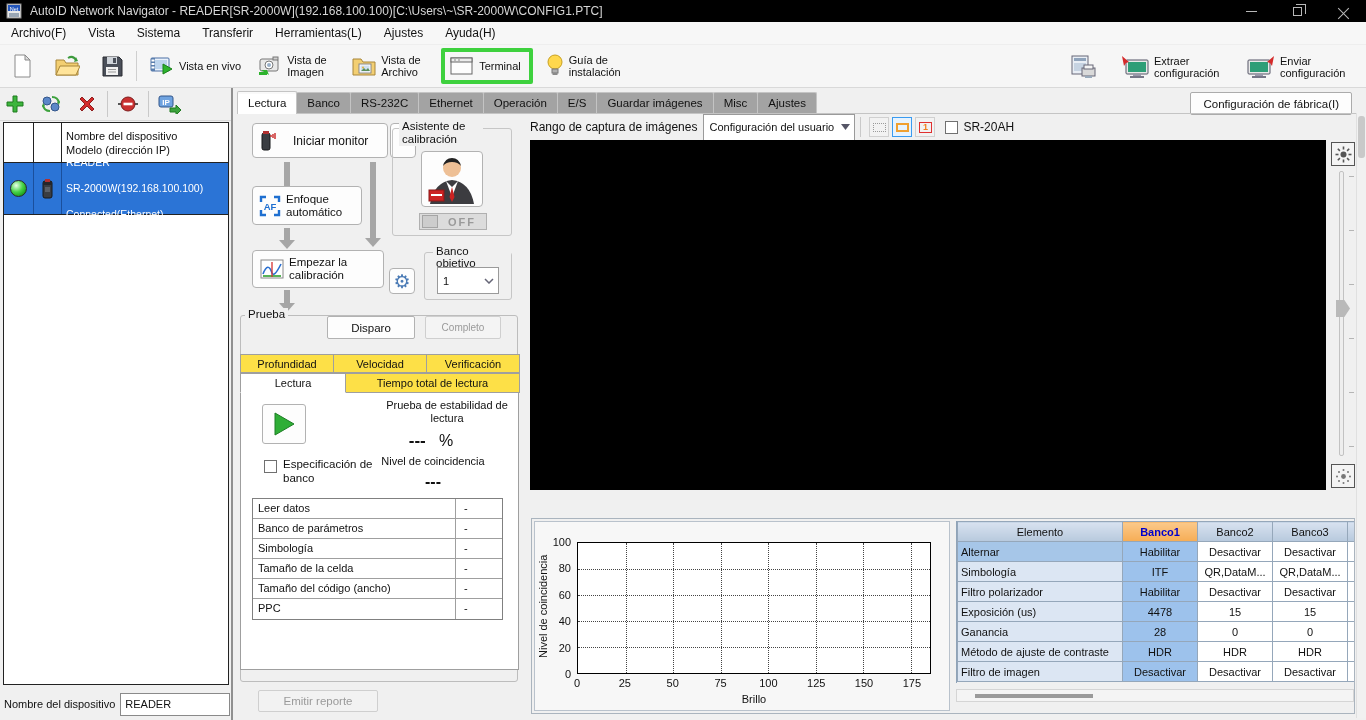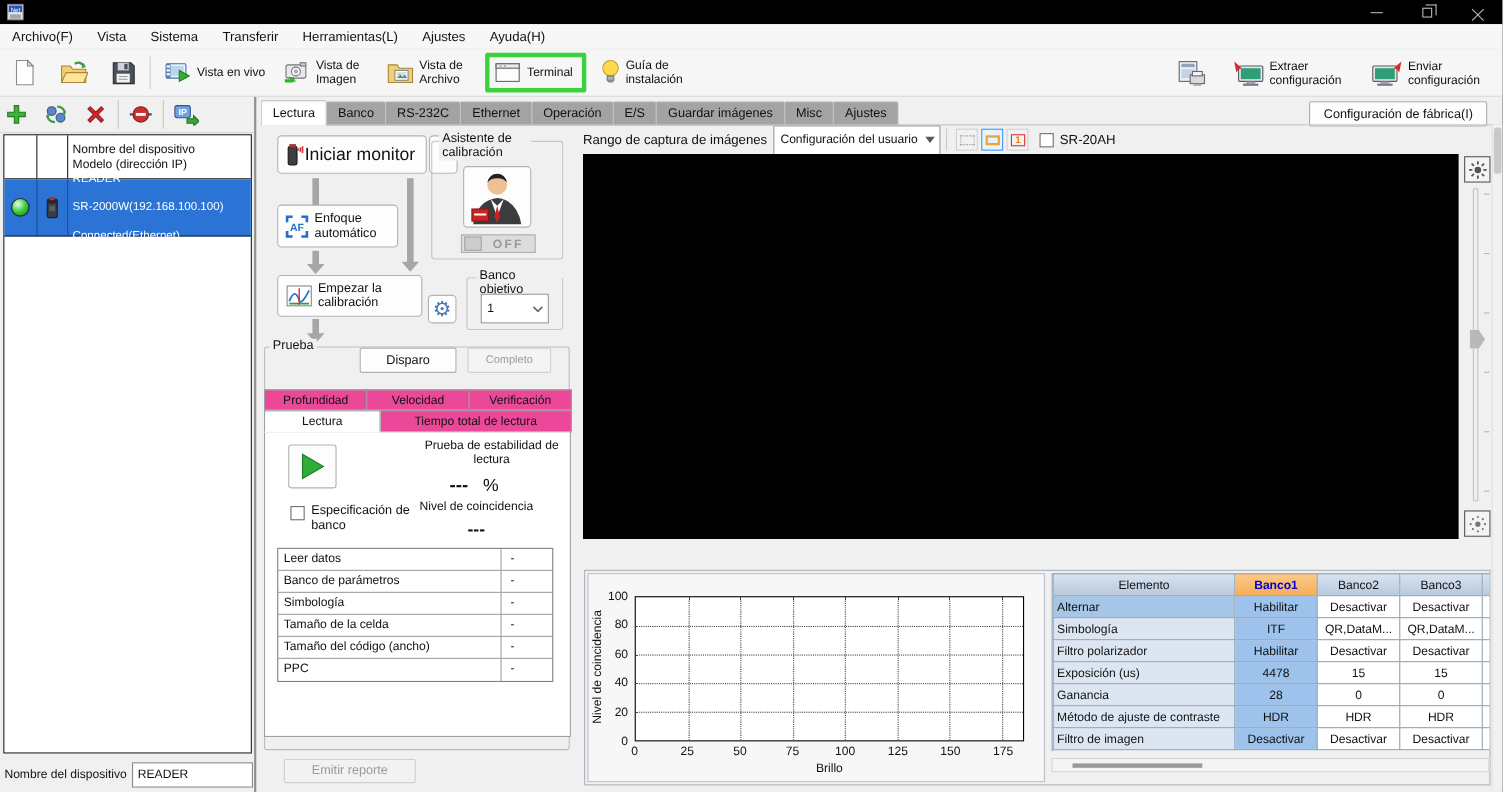--- a/index.html
+++ b/index.html
@@ -57,21 +57,21 @@
   
   .btn { background:#fdfdfd; border:1px solid #b2b2b2; border-radius:4px; display:flex; align-items:center; }
   .group { position:absolute; border:1px solid #c6c6c6; border-radius:3px; }
   .group > .legend { position:absolute; top:-8px; left:8px; background:#f0f0f0; padding:0 3px; font-size:11.5px; }
   .farrow { position:absolute; }
   .farrow .shaft { position:absolute; left:50%; transform:translateX(-50%); top:0; width:6px; height:calc(100% - 8px); background:#a6a6a6; }
   .farrow .head { position:absolute; bottom:0; left:50%; transform:translateX(-50%); width:0; height:0; border-left:8px solid transparent; border-right:8px solid transparent; border-top:9px solid #a6a6a6; }
   .chk { width:13px; height:13px; background:#fff; border:1px solid #707070; flex:0 0 auto; }
 
   
-  .ttab { font-size:11px; background:#ec4899; border:1px solid #9f9f9f; display:flex; align-items:center; justify-content:center; position:absolute; }
+  .ttab { font-size:11px; background:#fde047; border:1px solid #9f9f9f; display:flex; align-items:center; justify-content:center; position:absolute; }
   .ttab.active { background:#fff; border-bottom:1px solid #fff; z-index:3; }
   .res-table { position:absolute; border:1px solid #808080; background:#fff; }
   .res-row { display:flex; height:20px; border-bottom:1px solid #9f9f9f; font-size:11px; }
   .res-row:last-child { border-bottom:none; }
   .res-lbl { width:203px; padding:3px 0 0 5px; border-right:1px solid #9f9f9f; }
   .res-val { flex:1; padding:3px 0 0 8px; }
 
   
   .cap-bar { position:absolute; left:530px; top:114px; width:826px; height:26px; display:flex; align-items:center; }
   .combo { background:#fff; border:1px solid #9a9a9a; height:27px; display:flex; align-items:center; font-size:11px; padding-left:5px; position:relative; }
@@ -128,20 +128,21 @@
 
 <div class="app">
 
   <div class="titlebar">
     <svg class="appicon" viewBox="0 0 16 16">
       <rect x="1" y="1" width="14" height="14" fill="#e8e8e8" stroke="#888"></rect>
       <rect x="2" y="2" width="12" height="6" fill="#2255bb"></rect>
       <text x="8" y="7.5" font-size="5.5" fill="#fff" text-anchor="middle" font-family="Liberation Sans, sans-serif">Net</text>
       <rect x="3" y="10" width="10" height="4" fill="#9aa7b5"></rect>
     </svg>
+    <span class="ttext">AutoID Network Navigator - READER[SR-2000W](192.168.100.100)[C:\Users\~\SR-2000W\CONFIG1.PTC]</span>
     <div class="wincontrols">
       <div class="winbtn">
           <div class="glyph-min"></div>
         </div>
       <div class="winbtn">
           <div class="glyph-restore"></div>
         </div>
       <div class="winbtn">
           <div class="glyph-close"></div>
         </div>
@@ -359,21 +360,21 @@
     <div class="factory-btn">Configuración de fábrica(I)</div>
   </div>
   <div style="position:absolute;left:237px;top:113px;width:1129px;height:1px;background:#c4c4c4"></div>
 
   <div class="btn" style="position:absolute;left:252px;top:123px;width:136px;height:35px">
     <svg style="margin-left:6px" width="18" height="24" viewBox="0 0 18 24">
         <rect x="3" y="4" width="8" height="17" rx="2" fill="#3a3d42" stroke="#17181a"></rect>
         <rect x="4" y="2" width="6" height="3" fill="#b03030"></rect>
         <path d="M12 8 v-2 M14 9 v-4 M16 10 v-6" stroke="#c33" stroke-width="1.5"></path>
       </svg>
-    <span style="font-size:16px;margin-left:0">Iniciar monitor</span>
+    <span style="font-size:12px;margin-left:16px">Iniciar monitor</span>
   </div>
   <div class="btn" style="position:absolute;left:390px;top:123px;width:26px;height:35px;justify-content:center">
     <svg width="9" height="6" viewBox="0 0 9 6">
         <path d="M0 0 h9 l-4.5 6 z" fill="#556"></path>
       </svg>
   </div>
 
   <div class="farrow" style="left:279px;top:162px;width:16px;height:44px">
       <div class="shaft"></div>
       <div class="head"></div>

